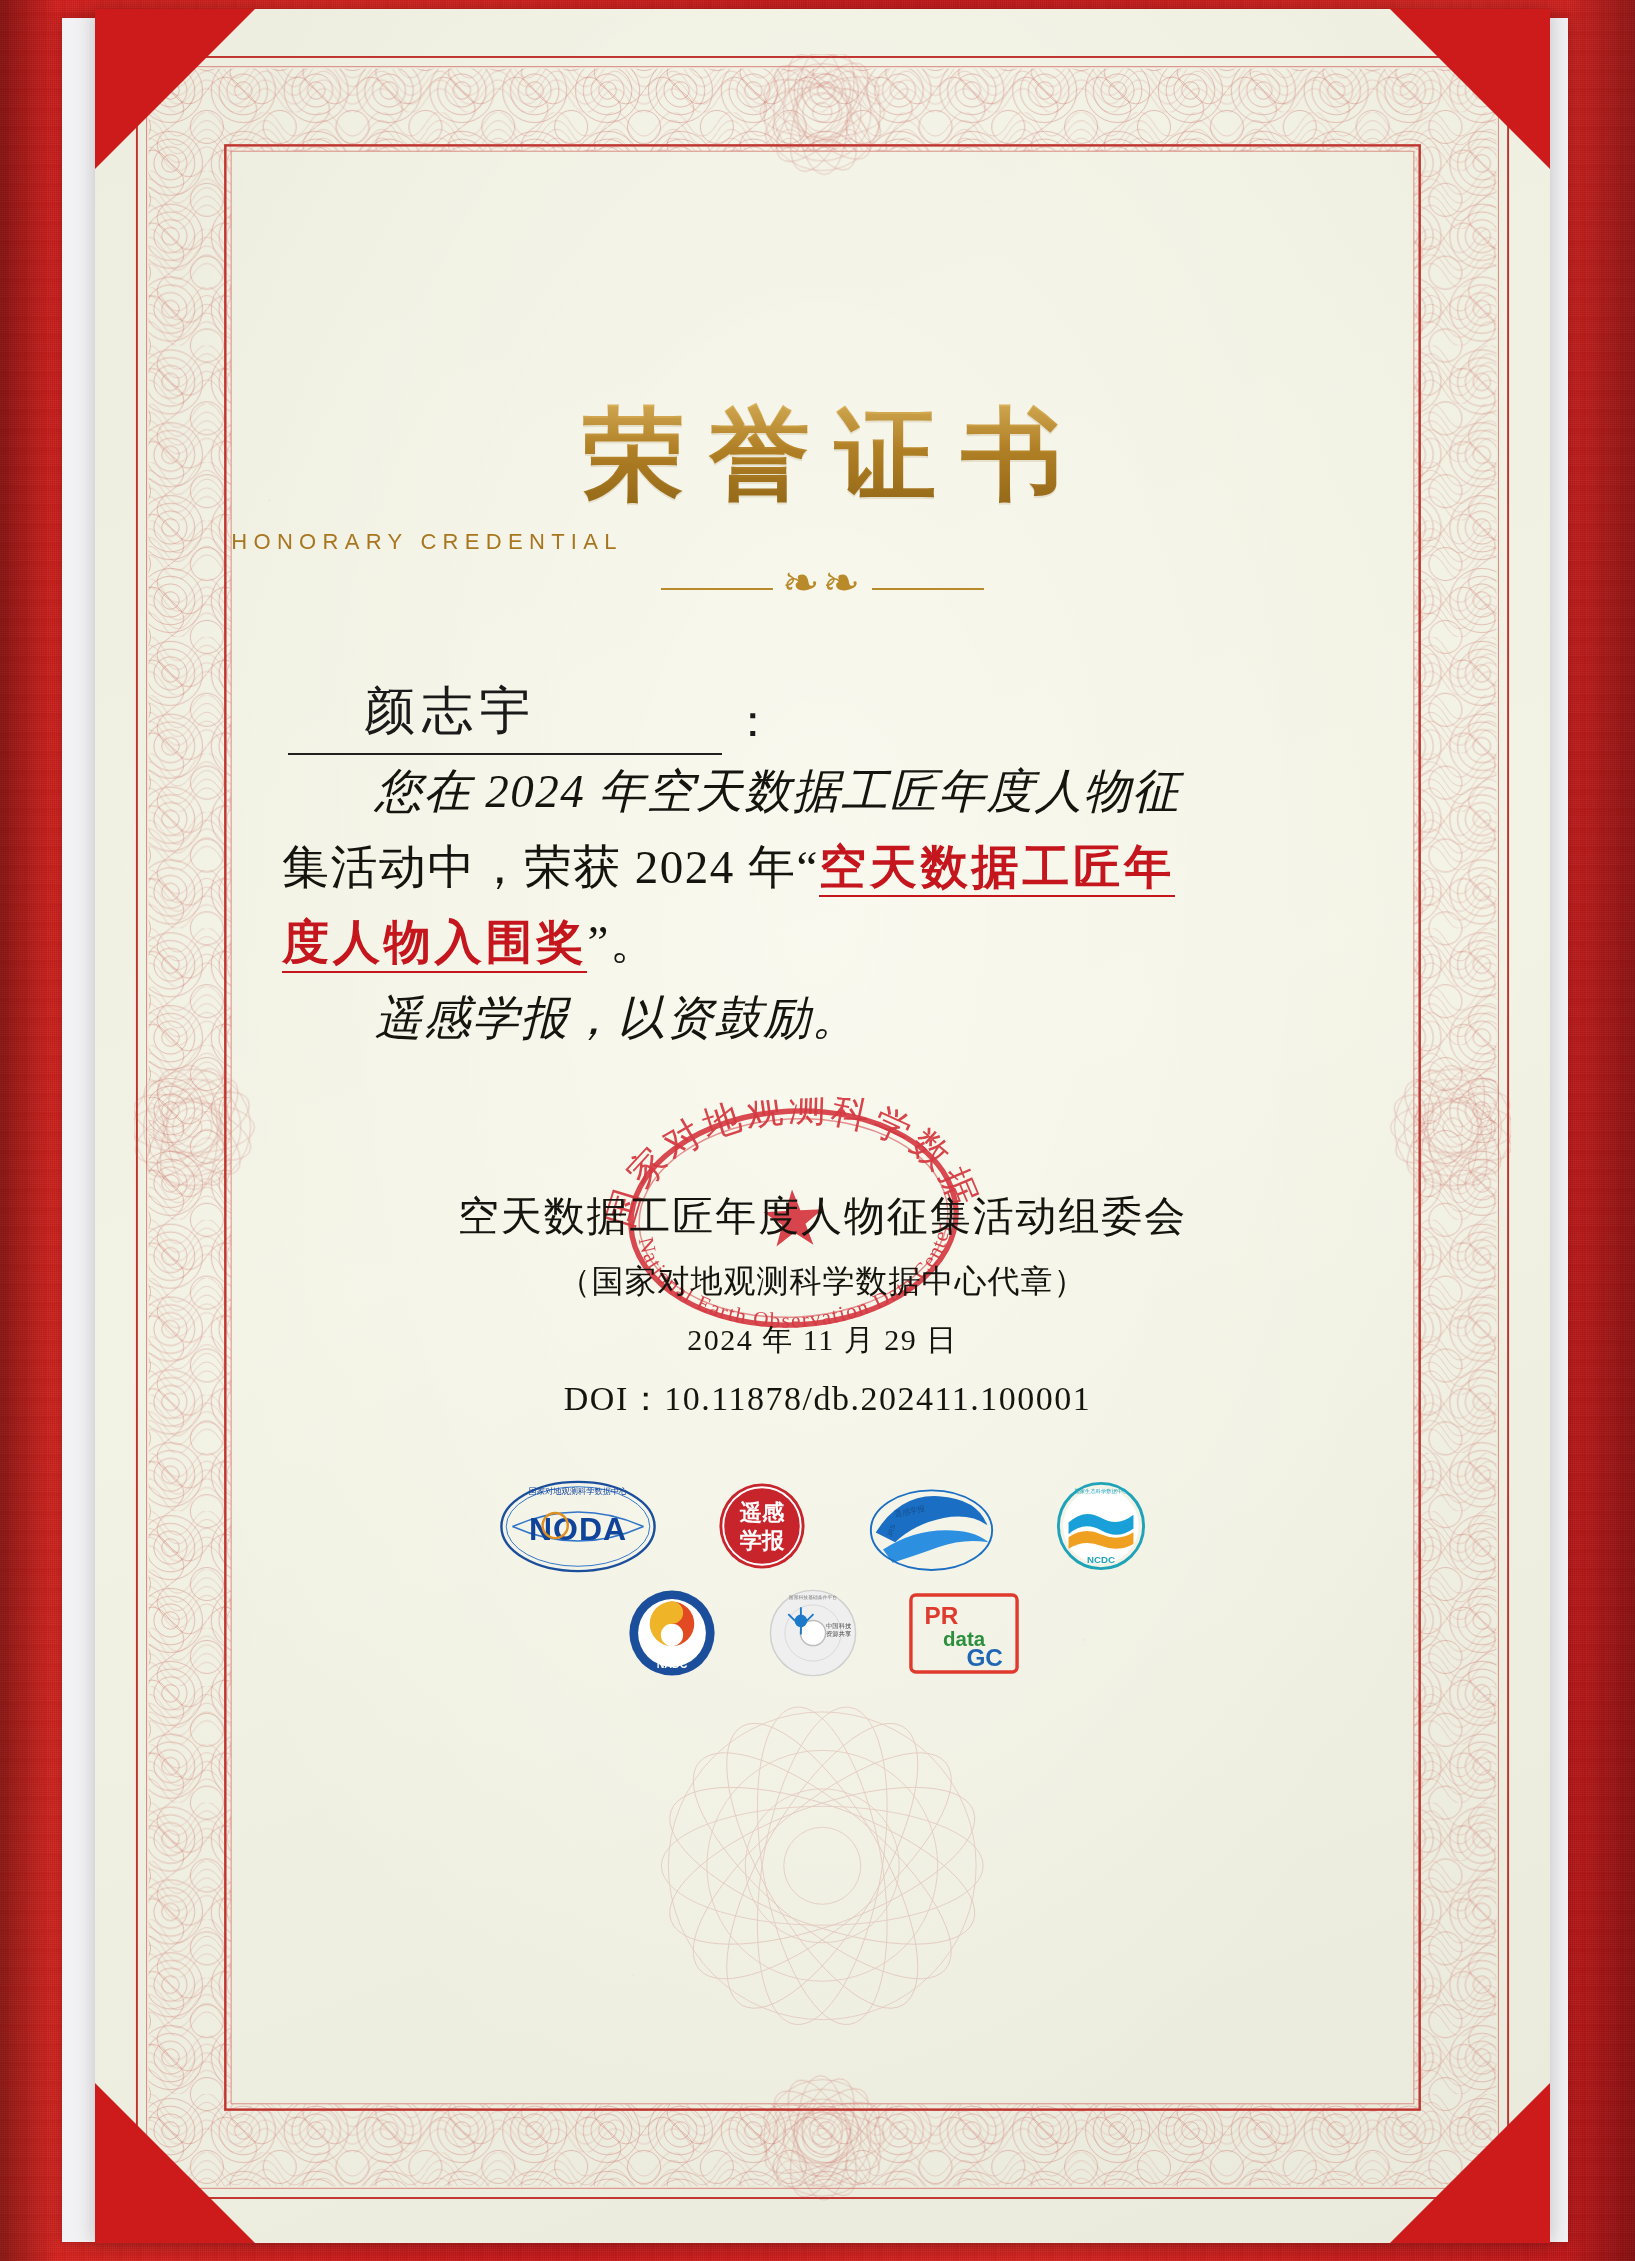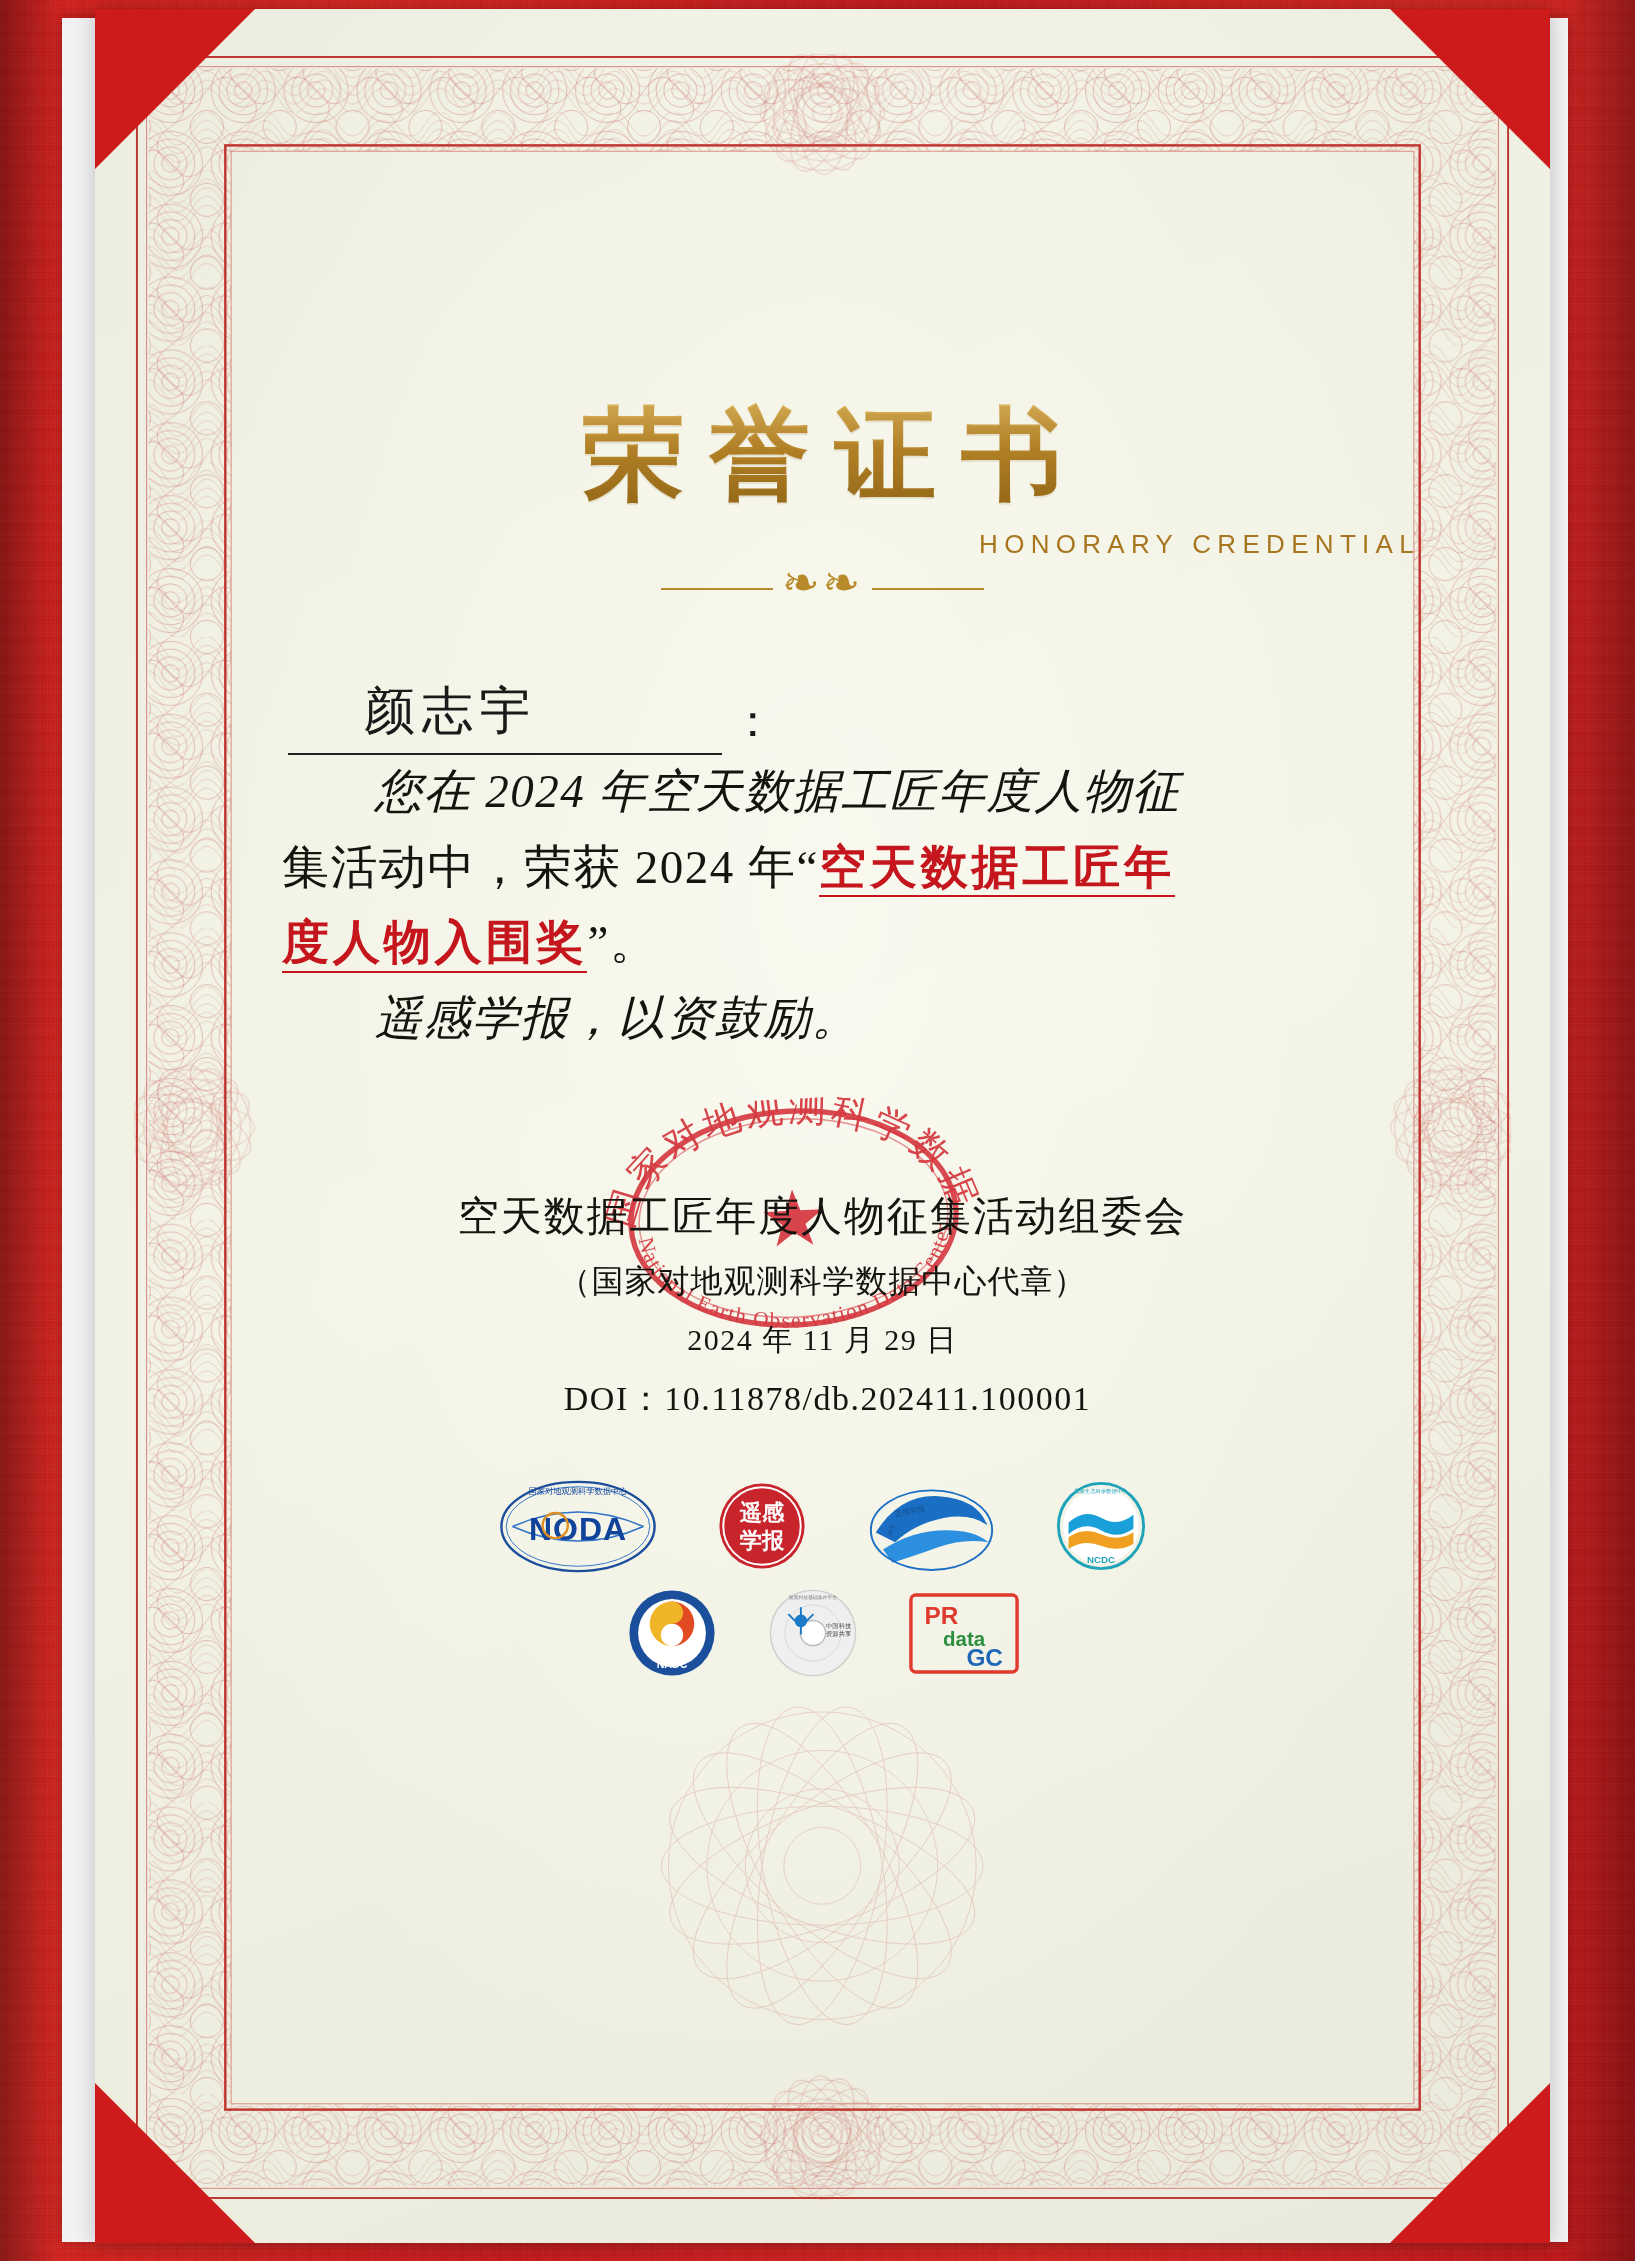--- a/index.html
+++ b/index.html
@@ -127,23 +127,23 @@
     background: linear-gradient(180deg, #e6c16a 0%, #b8862a 45%, #8f6415 100%);
     -webkit-background-clip: text;
     background-clip: text;
     -webkit-text-fill-color: transparent;
     text-shadow: 0 1.5px 0 rgba(120,80,10,0.12);
   }
   .title-en {
     position: absolute;
     top: 384px;
     left: 0; right: 0;
-    text-align: right;
+    text-align: left;
     font-family: "Liberation Sans", sans-serif;
-    font-size: 26px;
+    font-size: 22px;
     letter-spacing: 6.3px;
     text-indent: 6.3px;
     color: #a8761f;
   }
   .divider {
     position: absolute;
     top: 427px;
     left: 0; right: 0;
     display: flex;
     align-items: center;

